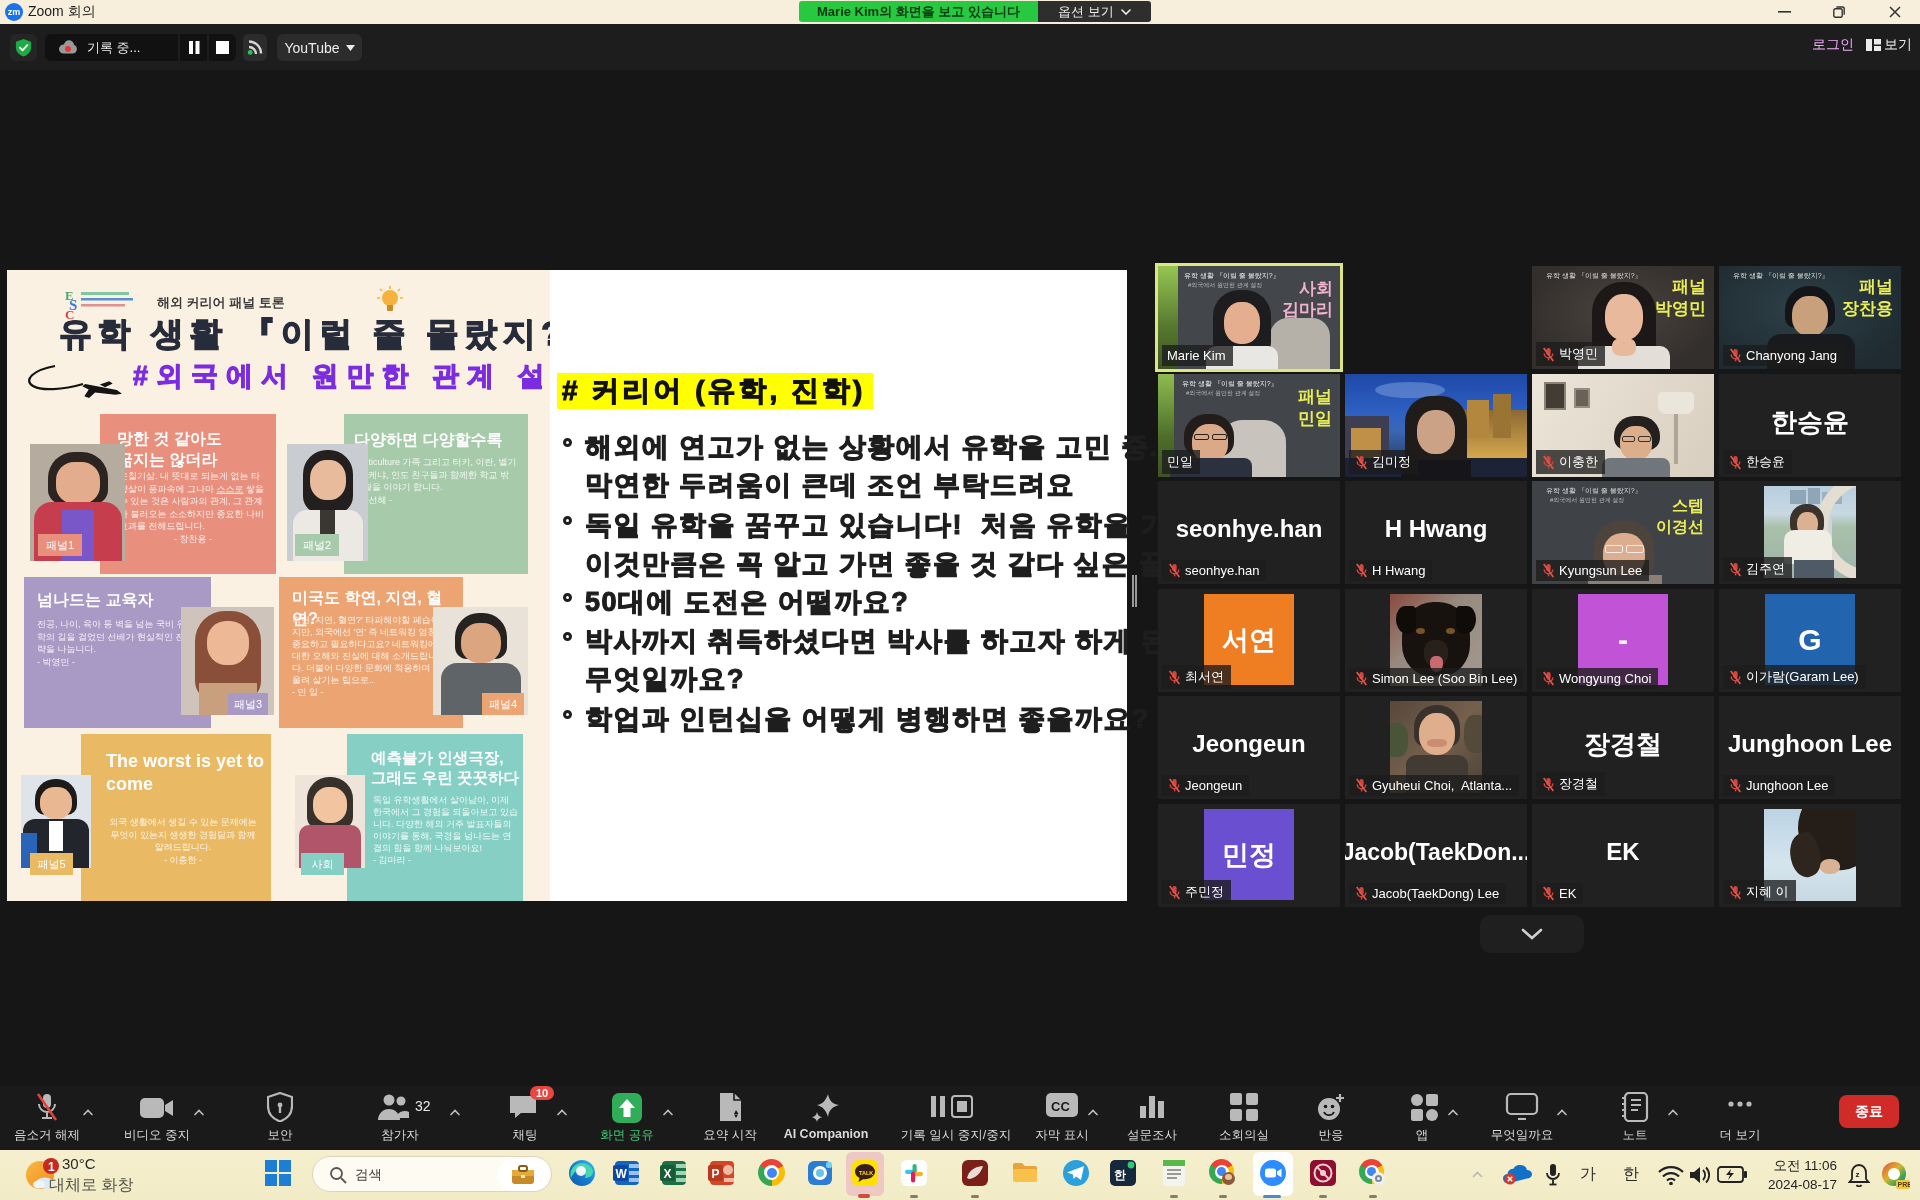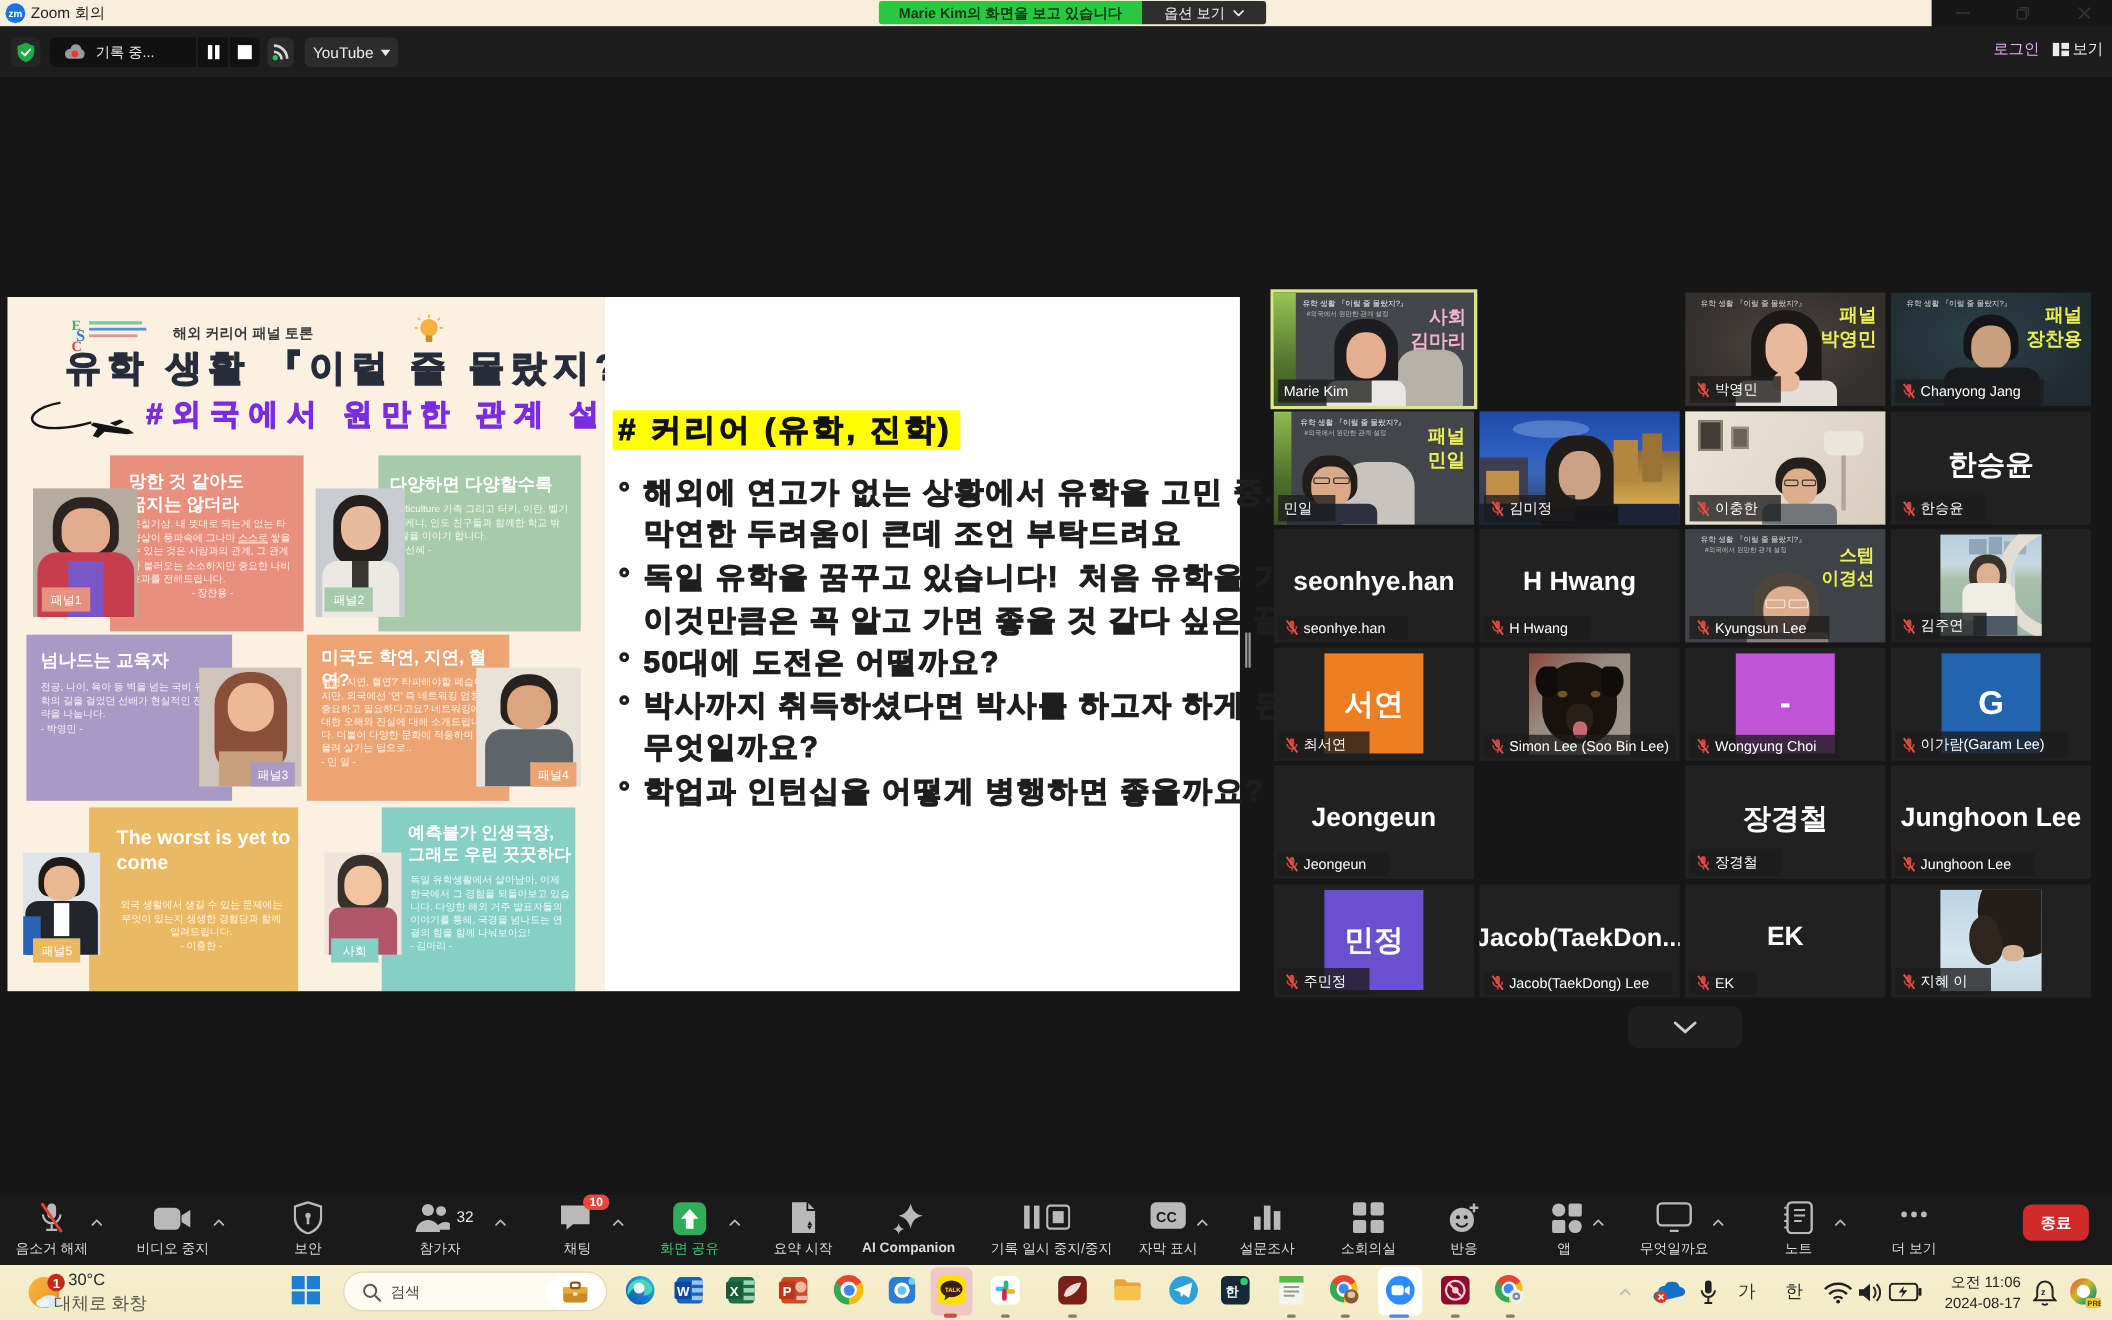--- a/index.html
+++ b/index.html
@@ -1,34 +1,34 @@
 <!DOCTYPE html>
 <html><head><meta charset="utf-8">
 <style>
 *{margin:0;padding:0;box-sizing:border-box}
 html,body{width:1920px;height:1200px;overflow:hidden;background:#161616;font-family:"Liberation Sans",sans-serif}
 #stage{position:absolute;left:0;top:0;width:1920px;height:1200px}
 
-#titlebar{position:absolute;left:0;top:0;width:1756px;height:24px;background:#f7efdc}
+#titlebar{position:absolute;left:0;top:0;width:1920px;height:24px;background:#f7efdc}
 #zmlogo{position:absolute;left:5px;top:3px;width:18px;height:18px;border-radius:50%;background:#1a73e8;color:#fff;font-size:9px;font-weight:bold;text-align:center;line-height:18px}
 #wtitle{position:absolute;left:28px;top:3px;font-size:14px;color:#1d1d1d}
 #greenpill{position:absolute;left:799px;top:1px;width:239px;height:21px;background:#28c840;border-radius:3px 0 0 3px;color:#083a12;font-weight:bold;font-size:13px;text-align:center;line-height:21px}
 #optbtn{position:absolute;left:1038px;top:1px;width:113px;height:21px;background:#2e2e2e;border-radius:0 3px 3px 0;color:#efefef;font-size:13px;text-align:center;line-height:21px}
 
 #zoomtop{position:absolute;left:0;top:24px;width:1920px;height:46px;background:#1d1d1d}
 .ttbtn{position:absolute;top:10px;height:27px;background:#2c2c2c;border-radius:6px}
 
 #main{position:absolute;left:0;top:70px;width:1920px;height:1016px;background:#161616}
 #slide{position:absolute;left:7px;top:200px;width:1120px;height:631px;background:#ffffff}
 #poster{position:absolute;left:0;top:0;width:543px;height:631px;background:#fbf1e3;overflow:hidden}
 #qa{position:absolute;left:543px;top:0;width:577px;height:631px;background:#fff}
 #divider{position:absolute;left:1132px;top:505px;width:5px;height:32px}
 #grid{position:absolute;left:0;top:0;width:1920px;height:1016px}
 .tile{position:absolute;width:182px;height:103px;background:#232323;overflow:hidden}
-.nlabel{position:absolute;left:4px;bottom:3px;max-width:174px;display:flex;align-items:center;background:rgba(28,28,28,.78);color:#fff;font-size:13px;padding:3px 21px 3px 5px;white-space:nowrap;overflow:hidden}
+.nlabel{position:absolute;left:4px;bottom:3px;max-width:174px;display:flex;align-items:center;background:rgba(28,28,28,.78);color:#fff;font-size:13px;padding:3px 7px 3px 5px;white-space:nowrap;overflow:hidden}
 .bigname{position:absolute;left:0;top:0;width:100%;height:96px;display:flex;align-items:center;justify-content:center;color:#fff;font-weight:bold;font-size:24px}
 .sq{position:absolute;left:46px;top:5px;width:90px;height:91px;display:flex;align-items:center;justify-content:center;color:#fff;font-weight:bold;font-size:27px}
 #chevbtn{position:absolute;left:1480px;top:845px;width:104px;height:38px;background:#1f1f1f;border-radius:10px;display:flex;align-items:center;justify-content:center}
 
 #ztool{position:absolute;left:0;top:1086px;width:1920px;height:64px;background:#1a1a1a}
 .zlab{position:absolute;top:41px;font-size:12.5px;color:#dadada;text-align:center;transform:translateX(-50%);white-space:nowrap}
 .zic{position:absolute;top:6px;transform:translateX(-50%)}
 .chev{position:absolute;top:16px;transform:translateX(-50%)}
 
 #taskbar{position:absolute;left:0;top:1150px;width:1920px;height:50px;background:linear-gradient(180deg,#f5efce,#f1ebc6)}
@@ -418,20 +418,36 @@
 
       <div class="tile" style="left:1158px;top:626px;background:#212121">
         <div class="bigname">Jeongeun</div>
         <div class="nlabel"><svg class="mi" style="margin-right:3px" width="15" height="15" viewBox="0 0 14 14">
               <rect x="5" y="1" width="4" height="7" rx="2" fill="#d5443c"></rect>
               <path d="M3 6 a4 4 0 0 0 8 0" stroke="#d5443c" fill="none" stroke-width="1.4"></path>
               <rect x="6.4" y="10" width="1.4" height="2.5" fill="#d5443c"></rect>
               <line x1="2.5" y1="1" x2="11.5" y2="13" stroke="#e0554a" stroke-width="1.6"></line>
             </svg>Jeongeun</div>
       </div>
+      <div class="tile" style="left:1345px;top:626px;background:#212121">
+        <div style="position:absolute;left:45px;top:5px;width:92px;height:92px;overflow:hidden;background:linear-gradient(135deg,#57483c,#75604d 50%,#4a4236)">
+          <div style="position:absolute;left:-6px;top:22px;width:24px;height:34px;background:#4a5438;border-radius:40%"></div>
+          <div style="position:absolute;left:74px;top:14px;width:24px;height:38px;background:#544a3a;border-radius:40%"></div>
+          <div style="position:absolute;left:24px;top:4px;width:46px;height:42px;background:#39312b;border-radius:22px 22px 12px 12px"></div>
+          <div style="position:absolute;left:29px;top:12px;width:36px;height:42px;background:#dfae8d;border-radius:46%"></div>
+          <div style="position:absolute;left:37px;top:38px;width:20px;height:8px;background:#c98d72;border-radius:40%"></div>
+          <div style="position:absolute;left:16px;top:54px;width:62px;height:38px;background:#413b33;border-radius:10px 10px 0 0"></div>
+        </div>
+        <div class="nlabel"><svg class="mi" style="margin-right:3px" width="15" height="15" viewBox="0 0 14 14">
+              <rect x="5" y="1" width="4" height="7" rx="2" fill="#d5443c"></rect>
+              <path d="M3 6 a4 4 0 0 0 8 0" stroke="#d5443c" fill="none" stroke-width="1.4"></path>
+              <rect x="6.4" y="10" width="1.4" height="2.5" fill="#d5443c"></rect>
+              <line x1="2.5" y1="1" x2="11.5" y2="13" stroke="#e0554a" stroke-width="1.6"></line>
+            </svg>Gyuheui Choi,&nbsp; Atlanta...</div>
+      </div>
       <div class="tile" style="left:1532px;top:626px;background:#212121">
         <div class="bigname" style="font-size:26px">장경철</div>
         <div class="nlabel"><svg class="mi" style="margin-right:3px" width="15" height="15" viewBox="0 0 14 14">
               <rect x="5" y="1" width="4" height="7" rx="2" fill="#d5443c"></rect>
               <path d="M3 6 a4 4 0 0 0 8 0" stroke="#d5443c" fill="none" stroke-width="1.4"></path>
               <rect x="6.4" y="10" width="1.4" height="2.5" fill="#d5443c"></rect>
               <line x1="2.5" y1="1" x2="11.5" y2="13" stroke="#e0554a" stroke-width="1.6"></line>
             </svg>장경철</div>
       </div>
       <div class="tile" style="left:1719px;top:626px;background:#212121">

